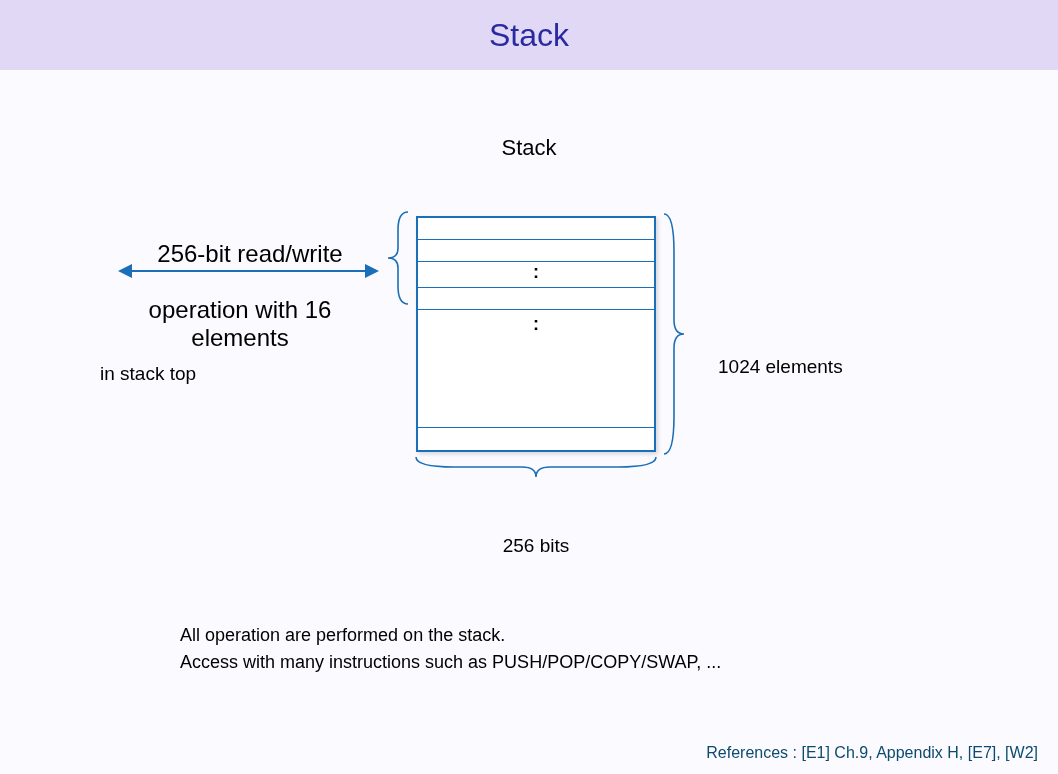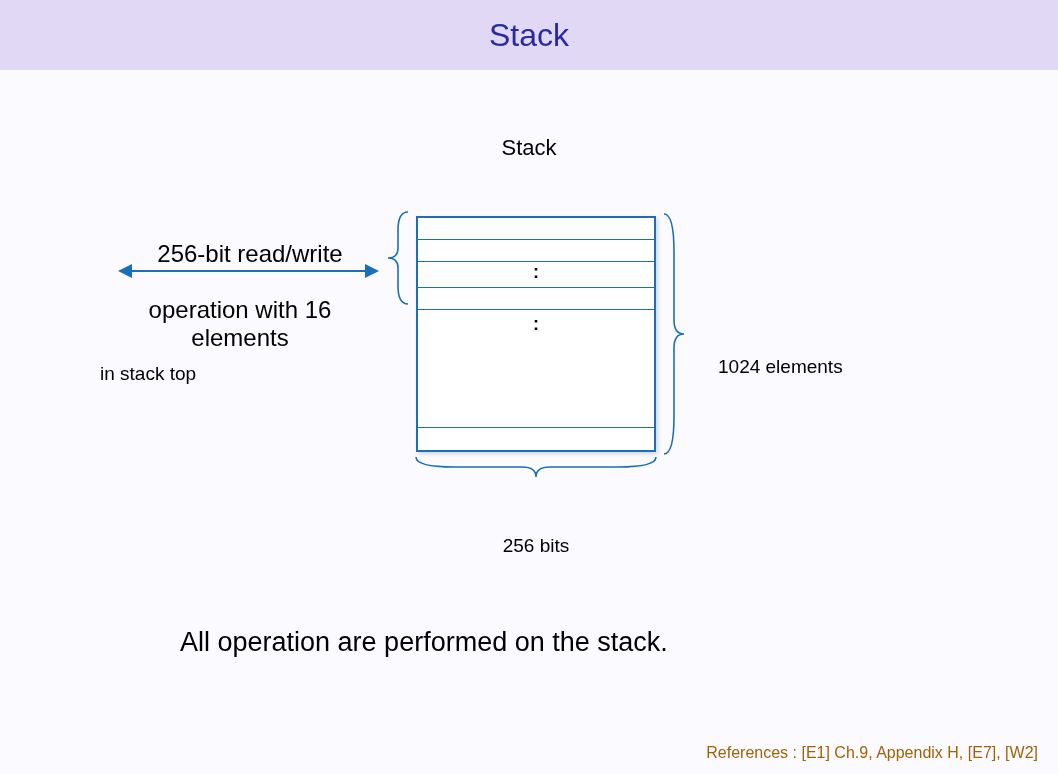--- a/index.html
+++ b/index.html
@@ -142,29 +142,29 @@
       left: 416px;
       width: 240px;
       text-align: center;
       font-size: 19px;
       margin-top: 45px;
     }
     .desc {
       position: absolute;
       top: 622px;
       left: 180px;
-      font-size: 27px;
+      font-size: 18px;
       line-height: 1.5;
     }
     .refs {
       position: absolute;
       bottom: 12px;
       right: 20px;
       font-size: 16px;
-      color: #a16207;
+      color: #0c4a6e;
     }
     svg path { fill: none; stroke: #1a6fb8; stroke-width: 1.6; }
   </style>
 </head>
 <body>
 
 <div class="header">
   <div class="header-title">Stack</div>
 </div>
 
@@ -196,15 +196,16 @@
 <div class="arrow-right"></div>
 
 <div class="label-rw">256-bit read/write</div>
 <div class="label-op1">operation with 16 elements</div>
 <div class="label-op2">in stack top</div>
 <div class="label-right">1024 elements</div>
 <div class="label-bottom">256 bits</div>
 
 <div class="desc">
   <div>All operation are performed on the stack.</div>
+  <div>Access with many instructions such as PUSH/POP/COPY/SWAP, ...</div>
 </div>
 
 <div class="refs">References : [E1] Ch.9, Appendix H, [E7], [W2]</div>
 
 </body></html>

